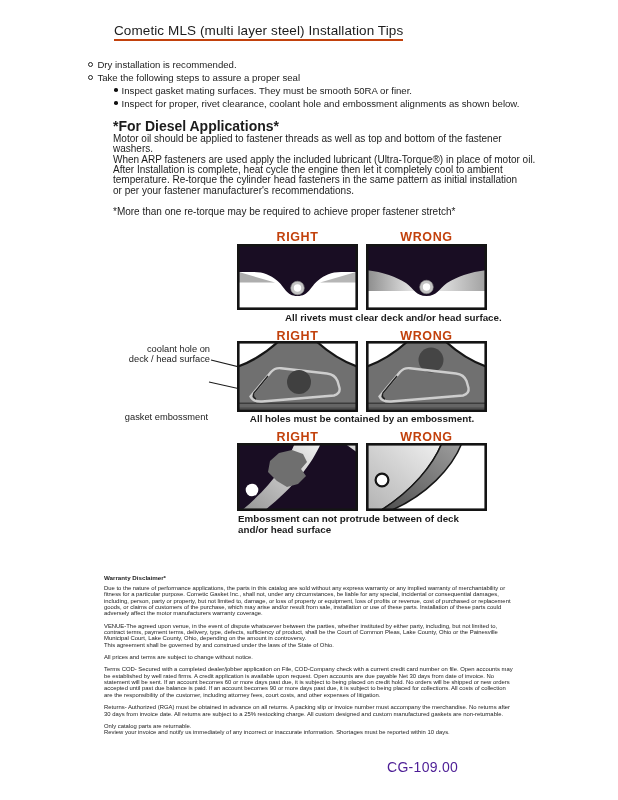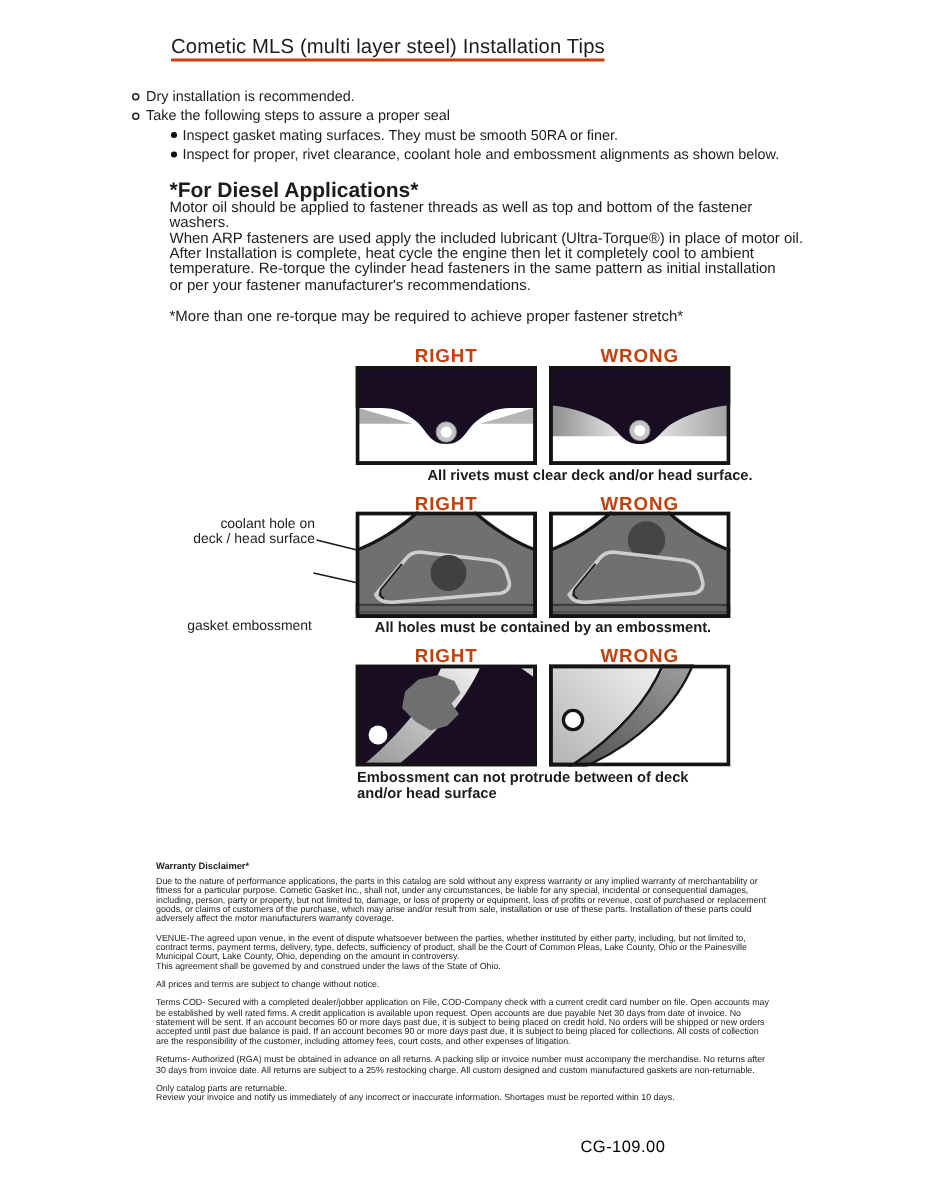--- a/index.html
+++ b/index.html
@@ -19,21 +19,21 @@
 
   .rw-label{font-size:12.5px;font-weight:600;letter-spacing:.6px;width:121px;text-align:center;color:#c2410c;}
   .caption{font-size:9.8px;font-weight:bold;white-space:pre-line;line-height:11px;}
   .panel{position:absolute;width:121px;display:block;}
   .pt-label{font-size:9.3px;line-height:10px;text-align:right;white-space:pre-line;}
 
   .warranty{left:104px;top:574px;width:422px;}
   .warranty h4{margin:0 0 4px 0;font-size:6.2px;font-weight:bold;}
   .warranty p{margin:0 0 6px 0;font-size:5.9px;line-height:6.35px;white-space:pre-line;color:#222;}
 
-  .page-code{left:387px;top:759px;font-size:11px;letter-spacing:.3px;color:#000000;}
+  .page-code{left:387px;top:759px;font-size:14px;letter-spacing:.3px;color:#4c1d95;}
 </style>
 </head>
 <body>
 
 <div class="page">
 
   <div class="abs doc-title">Cometic MLS (multi layer steel) Installation Tips</div>
 
   <div class="bullet-row" style="left:88px;top:59px;">
     <span class="o-dot"></span>

